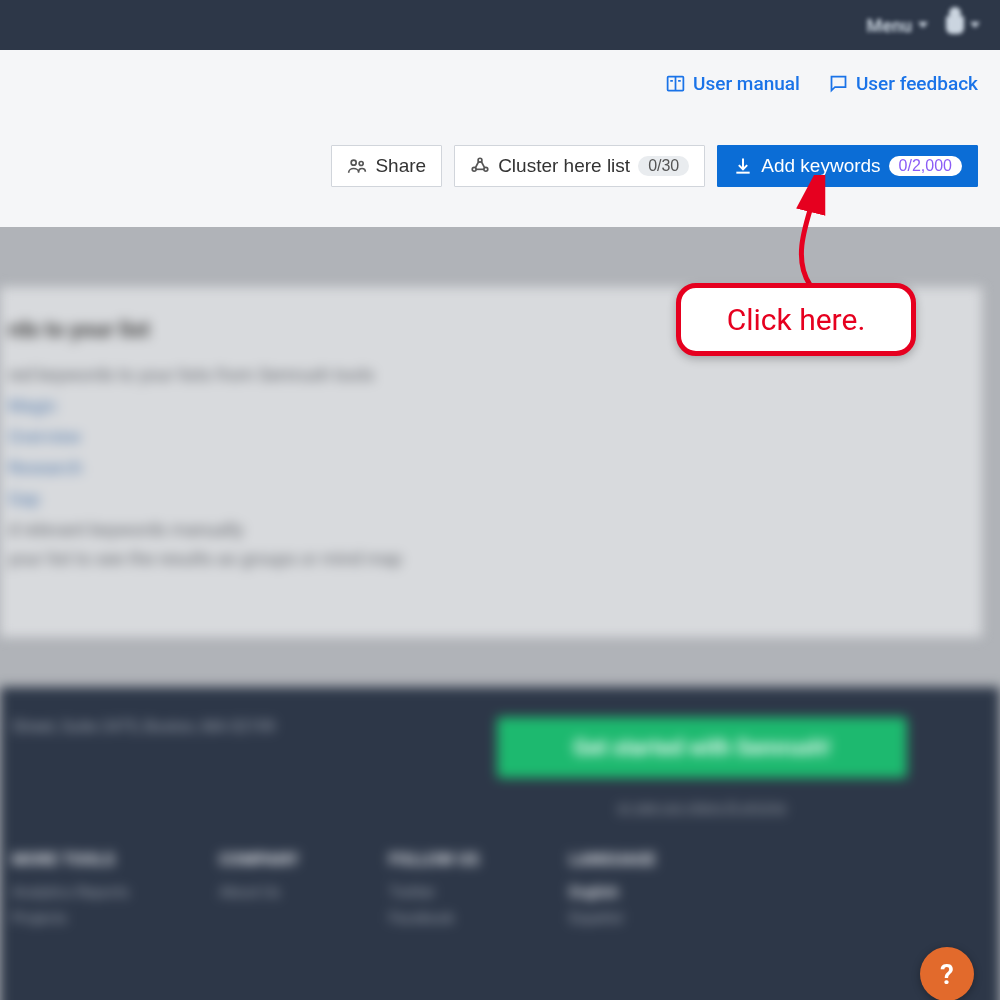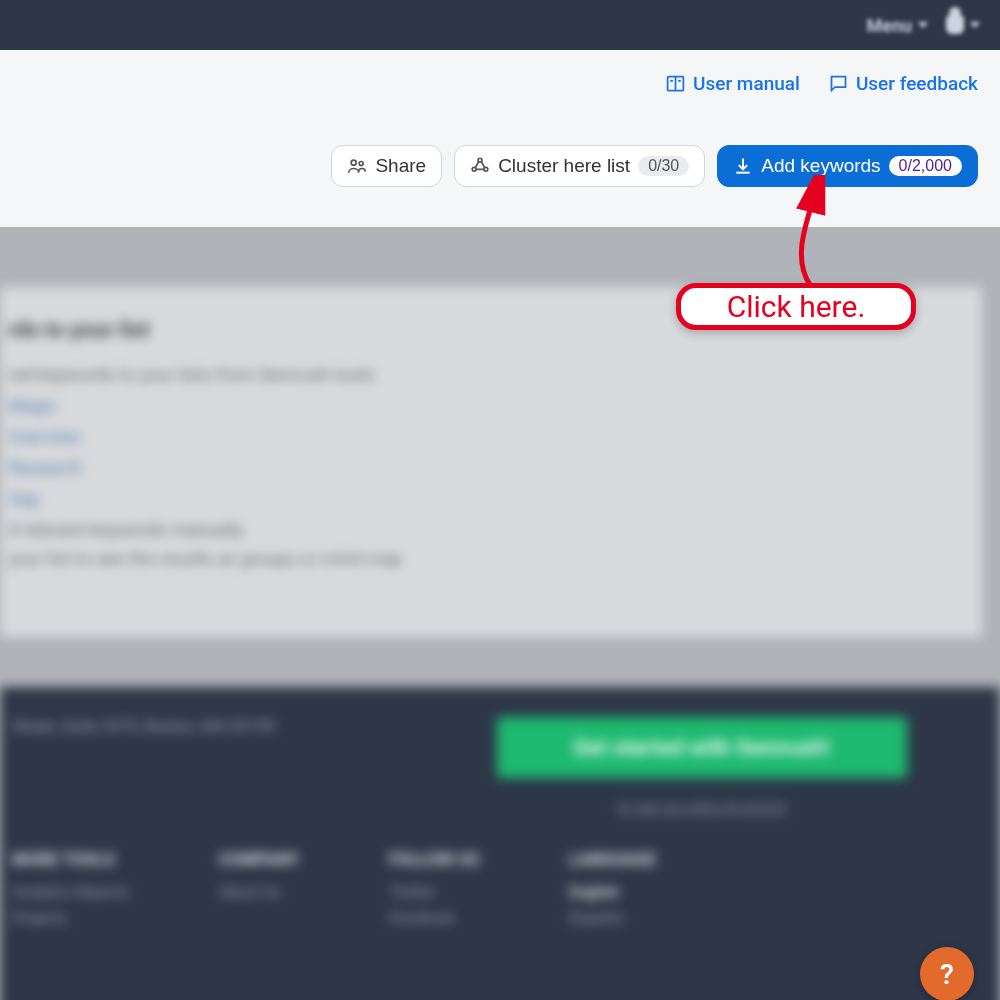--- a/index.html
+++ b/index.html
@@ -12,24 +12,24 @@
   .user-ico { width:18px; height:18px; background:#cbd5e0; border-radius:2px 2px 6px 6px; position:relative; }
   .user-ico::before { content:""; position:absolute; top:-9px; left:3px; width:12px; height:12px; background:#cbd5e0; border-radius:50%; }
 
   
   .header-links { display:flex; justify-content:flex-end; align-items:center; gap: 28px; padding: 22px 22px 10px 0; }
   .hlink { color:#1a73e8; font-size:19px; font-weight:500; display:inline-flex; align-items:center; gap:7px; cursor:pointer; }
   .hlink svg { stroke:#1a73e8; }
 
   
   .actions { display:flex; justify-content:flex-end; align-items:center; gap:12px; padding: 40px 22px 40px 0; }
-  .btn { display:inline-flex; align-items:center; gap:8px; padding: 9px 15px; border-radius:12px; font-size:19px; font-weight:500; cursor:pointer; border:1px solid #d1d5db; background:#fff; color:#333; }
+  .btn { display:inline-flex; align-items:center; gap:8px; padding: 9px 15px; border-radius:1px; font-size:19px; font-weight:500; cursor:pointer; border:1px solid #d1d5db; background:#fff; color:#333; }
   .btn .pill { background:#e9ecef; color:#555; border-radius:12px; padding:1px 10px; font-size:16px; }
   .btn.primary { background:#0b6dd6; border-color:#0b6dd6; color:#fff; }
-  .btn.primary .pill { background:#fff; color:#4c1d95; }
+  .btn.primary .pill { background:#fff; color:#8b5cf6; }
   .btn svg { flex-shrink:0; }
 
   
   .blur-wrap { background:#b0b3b8; padding-top:60px; height: 800px; position:relative; }
   .blur-panel { background:#d8dadd; margin:0 18px 30px 0; padding: 30px 8px 60px 8px; filter: blur(6px); color:#6a6d73; }
   .blur-panel h3 { font-size:22px; color:#444; font-weight:700; margin-bottom:22px; }
   .blur-panel p { font-size:18px; margin:8px 0; }
   .blur-panel a { color:#5a7fae; display:block; margin:10px 0; font-size:18px; }
 
   
@@ -38,21 +38,21 @@
   .cta { background:#1db96f; color:#fff; text-align:center; padding:18px 30px; font-size:22px; font-weight:600; border-radius:4px; margin:0 auto 20px auto; width:410px; }
   .subl { text-align:center; color:#8a909a; font-size:15px; text-decoration:underline; margin-bottom:34px; }
   .fcols { display:flex; gap:90px; }
   .fcol h5 { color:#e8eaee; font-size:16px; font-weight:700; letter-spacing:0.5px; margin-bottom:14px; }
   .fcol span { display:block; color:#9aa1ac; font-size:15px; margin:8px 0; }
 
   
   .help-bubble { position:absolute; right:26px; bottom:26px; width:54px; height:54px; border-radius:50%; background:#e26a2c; color:#fff; display:flex; align-items:center; justify-content:center; font-size:28px; font-weight:600; box-shadow:0 2px 8px rgba(0,0,0,.3); }
 
   
-  .callout { position:absolute; left:676px; top:283px; width:240px; background:#fff; border:5px solid #e6001f; border-radius:20px; padding:1px 10px; text-align:center; color:#e6001f; font-size:30px; font-weight:400; box-shadow:0 3px 10px rgba(0,0,0,0.25); z-index:50; }
+  .callout { position:absolute; left:676px; top:283px; width:240px; background:#fff; border:5px solid #e6001f; border-radius:20px; padding:14px 10px; text-align:center; color:#e6001f; font-size:30px; font-weight:400; box-shadow:0 3px 10px rgba(0,0,0,0.25); z-index:50; }
   .arrow-svg { position:absolute; left:770px; top:175px; z-index:49; }
 </style>
 </head>
 <body>
 
 <div class="topbar">
   <span class="topbar-item">
     <span>Menu</span>
     <span class="chev-down"></span>
   </span>

